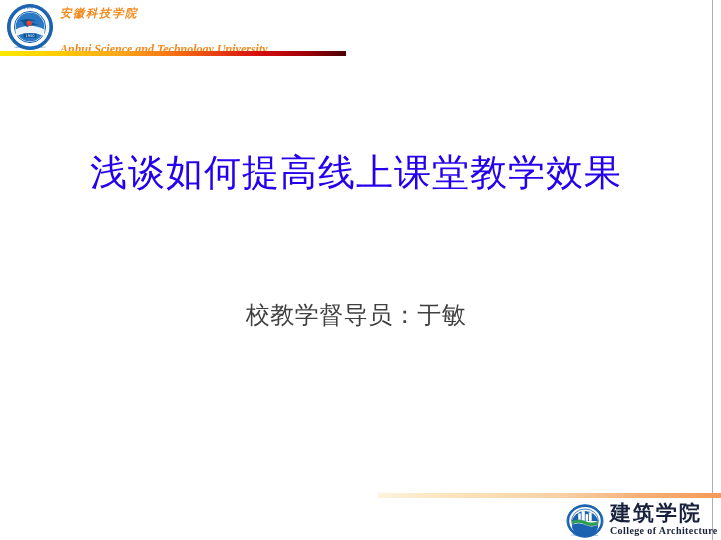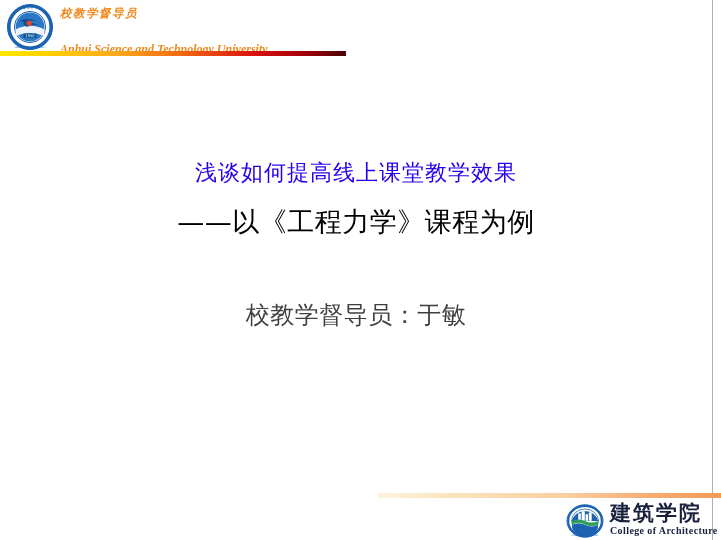--- a/index.html
+++ b/index.html
@@ -94,21 +94,21 @@
   }
 
   
   #title-main {
     position: absolute;
     left: 0;
     top: 153px;
     width: 712px;
     text-align: center;
     font-family: "DejaVu Sans", sans-serif;
-    font-size: 22px;
+    font-size: 37px;
     line-height: 40px;
     color: #2400ee;
     letter-spacing: 1px;
     white-space: nowrap;
   }
 
   #title-sub {
     position: absolute;
     left: 0;
     top: 203px;
@@ -210,30 +210,29 @@
         <g fill="#1b63b0" font-family="'DejaVu Sans', sans-serif" font-size="2.7">
           <text x="24" y="6.1" text-anchor="middle">安 徽 科 技 学 院</text>
         </g>
         <g fill="#1b63b0" font-family="'DejaVu Sans', sans-serif" font-size="2.2">
           <text x="24" y="45.4" text-anchor="middle">ANHUI SCI-TECH UNIVERSITY</text>
         </g>
       </svg>
     </div>
 
     <div id="header-text">
-      <div id="header-title-cn">校教学督导员</div>
+      <div id="header-title-cn">安徽科技学院</div>
       <div id="header-title-en">Anhui Science and Technology University</div>
     </div>
 
     <div id="header-rule"></div>
   </div>
 
   <div id="title-main">浅谈如何提高线上课堂教学效果</div>
 
-  <div id="title-sub">——以《工程力学》课程为例</div>
 
   <div id="presenter">校教学督导员：于敏</div>
 
   <div id="footer-rule"></div>
 
   <div id="footer-logo">
     <svg width="38" height="34" viewBox="0 0 38 34" aria-hidden="true">
       <ellipse cx="19" cy="17" rx="18" ry="16.2" fill="#ffffff" stroke="#1b63b0" stroke-width="1"></ellipse>
       <ellipse cx="19" cy="17" rx="16.8" ry="15.1" fill="none" stroke="#1b63b0" stroke-width="2.1"></ellipse>
       <ellipse cx="19" cy="17" rx="13.4" ry="12" fill="#ffffff" stroke="#1b63b0" stroke-width="0.8"></ellipse>

